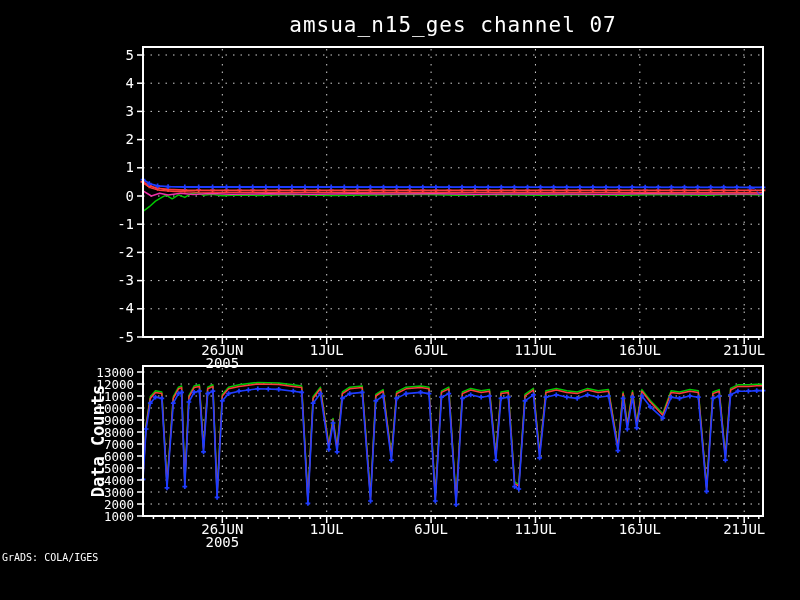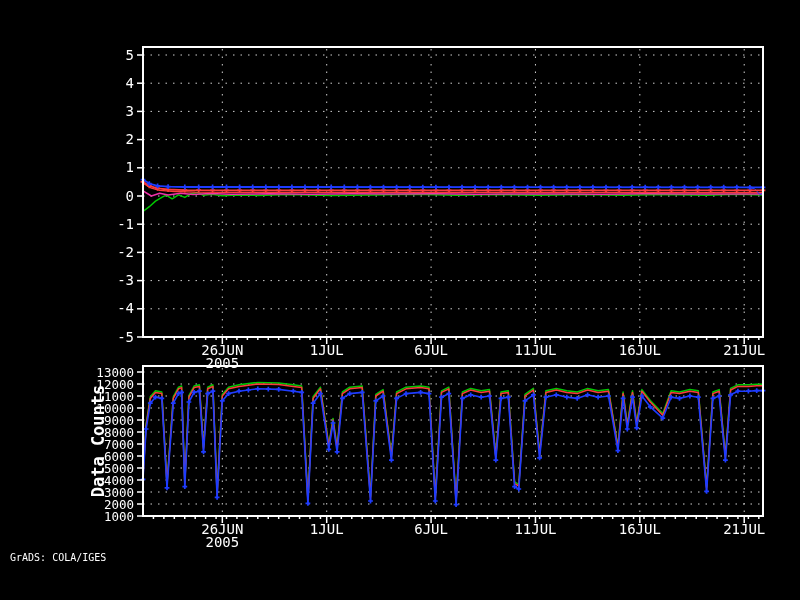--- a/index.html
+++ b/index.html
@@ -2,31 +2,32 @@
 <html><head>
 <meta charset="utf-8">
 <style>
   html,body{margin:0;padding:0;background:#000;}
   .screen{position:relative;width:800px;height:600px;background:#000;overflow:hidden;
           font-family:"DejaVu Sans Mono",monospace;color:#fff;}
   .title{position:absolute;left:143px;top:13px;width:620px;text-align:center;
          font-size:21px;letter-spacing:1px;color:#fff;white-space:nowrap;}
   .ylabel{position:absolute;left:-12px;top:431px;width:220px;text-align:center;
           font-size:17px;font-weight:bold;transform:rotate(-90deg);color:#fff;white-space:nowrap;}
-  .watermark{position:absolute;left:10px;top:552px;font-size:10px;color:#fff;white-space:nowrap;}
+  .watermark{position:absolute;left:2px;top:552px;font-size:10px;color:#fff;white-space:nowrap;}
   svg{position:absolute;left:0;top:0;}
   text{font-family:"DejaVu Sans Mono",monospace;fill:#fff;}
   .xtick-label{font-size:14px;}
   .ytick-label{font-size:14px;}
   .ytick-label-sm{font-size:12.5px;}
 </style>
 </head>
 <body>
 
 <div class="screen">
+  <div class="title">amsua_n15_ges channel 07</div>
   <svg id="chart" width="800" height="600">
       <g>
         <g stroke="#cfcfcf" stroke-width="1" stroke-dasharray="1.5 6">
           <line x1="143" y1="55" x2="763" y2="55"></line>
           <line x1="143" y1="83.19999999999999" x2="763" y2="83.19999999999999"></line>
           <line x1="143" y1="111.4" x2="763" y2="111.4"></line>
           <line x1="143" y1="139.6" x2="763" y2="139.6"></line>
           <line x1="143" y1="167.8" x2="763" y2="167.8"></line>
           <line x1="143" y1="196" x2="763" y2="196"></line>
           <line x1="143" y1="224.2" x2="763" y2="224.2"></line>

